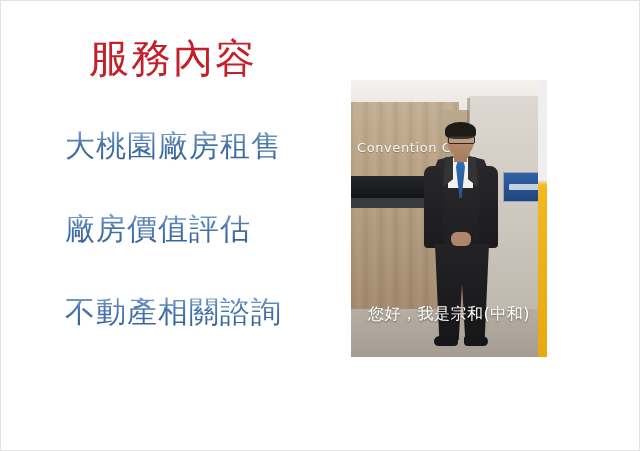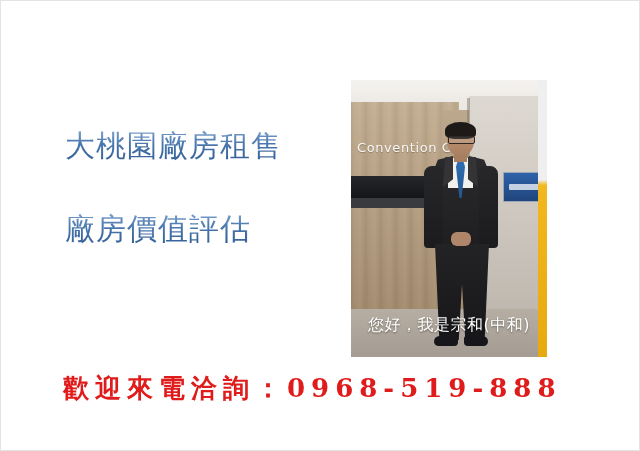--- a/index.html
+++ b/index.html
@@ -234,35 +234,35 @@
     left: 0;
     top: 224px;
     width: 100%;
     text-align: center;
     font-family: "DejaVu Sans", "Liberation Sans", sans-serif;
     font-size: 16px;
     color: #ffffff;
     white-space: nowrap;
     text-shadow: 0 1px 2px rgba(0,0,0,0.45);
     letter-spacing: 0.5px;
-    margin-top: 11px;
   }
 </style>
 </head>
 <body>
 
 <div class="slide">
 
+  <div class="title">服務內容</div>
 
   <div class="bullet bullet-2">廠房價值評估</div>
 
   <div class="bullet bullet-1">大桃園廠房租售</div>
 
-
-  <div class="phone-line">歡迎來電洽詢：0968-519-888</div>
+  <div class="bullet bullet-3">不動產相關諮詢</div>
+
 
   <div class="photo">
     <div class="photo-scene">
       <div class="ceiling"></div>
 
       <div class="wall-wood"></div>
       <div class="wall-wood-b"></div>
       <div class="wall-grey"></div>
       <div class="wall-corner"></div>
       <div class="floor"></div>

